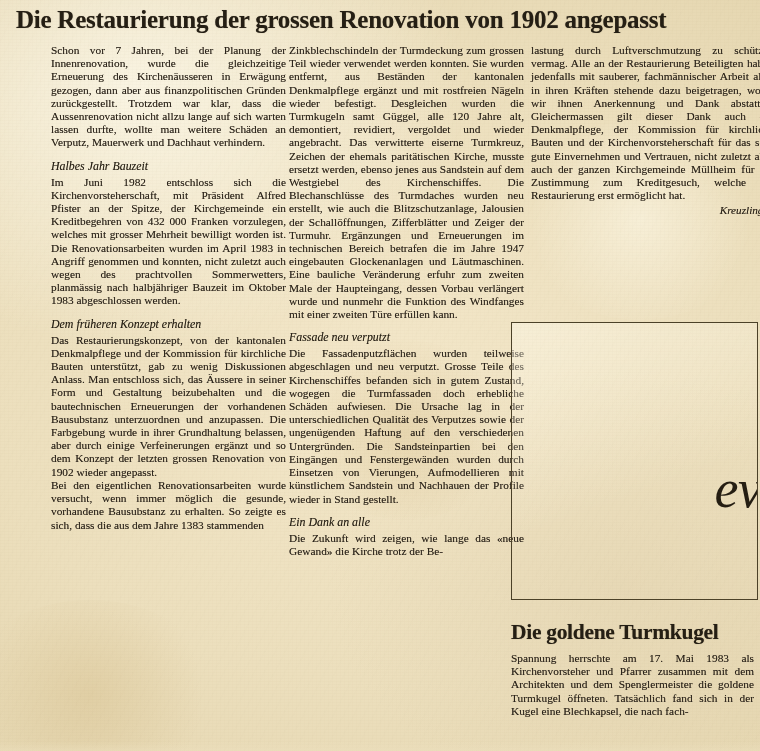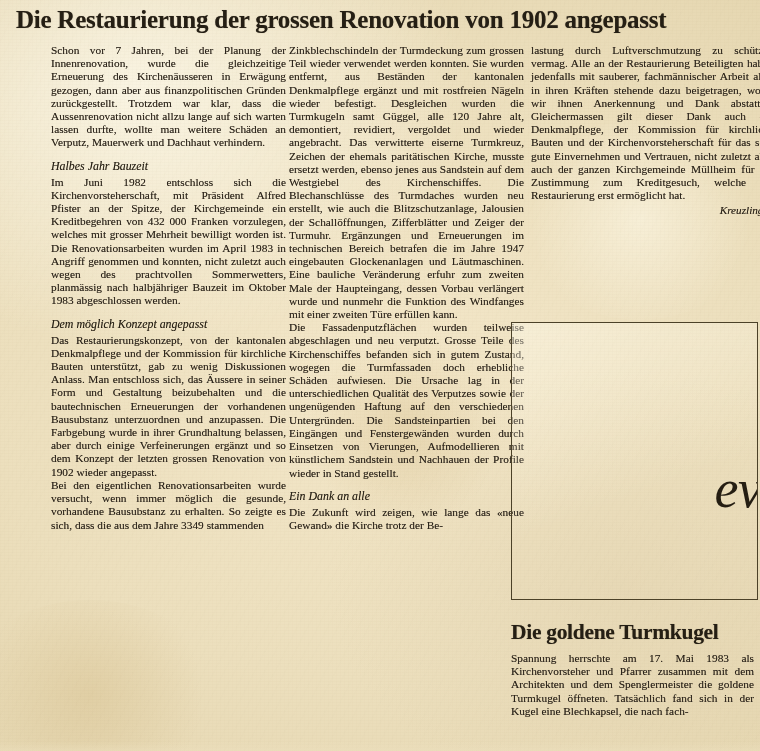--- a/index.html
+++ b/index.html
@@ -175,27 +175,28 @@
   <div id="stain-c"></div>
   <div id="stain-a"></div>
   <div id="stain-b"></div>
 
   <div id="headline">Die Restaurierung der grossen Renovation von 1902 angepasst</div>
 
   <div class="col" id="col1">
     <p class="body">Schon vor 7 Jahren, bei der Planung der Innenrenovation, wurde die gleichzeitige Erneuerung des Kirchenäusseren in Erwägung gezogen, dann aber aus finanzpolitischen Gründen zurückgestellt. Trotzdem war klar, dass die Aussenrenovation nicht allzu lange auf sich warten lassen durfte, wollte man weitere Schäden an Verputz, Mauerwerk und Dachhaut verhindern.</p>
     <p class="subhead">Halbes Jahr Bauzeit</p>
     <p class="body">Im Juni 1982 entschloss sich die Kirchenvorsteherschaft, mit Präsident Alfred Pfister an der Spitze, der Kirchgemeinde ein Kreditbegehren von 432 000 Franken vorzulegen, welches mit grosser Mehrheit bewilligt worden ist. Die Renovationsarbeiten wurden im April 1983 in Angriff genommen und konnten, nicht zuletzt auch wegen des prachtvollen Sommerwetters, planmässig nach halbjähriger Bauzeit im Oktober 1983 abgeschlossen werden.</p>
-    <p class="subhead">Dem möglich Konzept angepasst</p>
+    <p class="subhead">Dem früheren Konzept erhalten</p>
     <p class="body">Das Restaurierungskonzept, von der kantonalen Denkmalpflege und der Kommission für kirchliche Bauten unterstützt, gab zu wenig Diskussionen Anlass. Man entschloss sich, das Äussere in seiner Form und Gestaltung beizubehalten und die bautechnischen Erneuerungen der vorhandenen Bausubstanz unterzuordnen und anzupassen. Die Farbgebung wurde in ihrer Grundhaltung belassen, aber durch einige Verfeinerungen ergänzt und so dem Konzept der letzten grossen Renovation von 1902 wieder angepasst.</p>
-    <p class="body">Bei den eigentlichen Renovationsarbeiten wurde versucht, wenn immer möglich die gesunde, vorhandene Bausubstanz zu erhalten. So zeigte es sich, dass die aus dem Jahre 3349 stammenden</p>
+    <p class="body">Bei den eigentlichen Renovationsarbeiten wurde versucht, wenn immer möglich die gesunde, vorhandene Bausubstanz zu erhalten. So zeigte es sich, dass die aus dem Jahre 1383 stammenden</p>
   </div>
 
   <div class="col" id="col2">
     <p class="body">Zinkblechschindeln der Turmdeckung zum grossen Teil wieder verwendet werden konnten. Sie wurden entfernt, aus Beständen der kantonalen Denkmalpflege ergänzt und mit rostfreien Nägeln wieder befestigt. Desgleichen wurden die Turmkugeln samt Güggel, alle 120 Jahre alt, demontiert, revidiert, vergoldet und wieder angebracht. Das verwitterte eiserne Turmkreuz, Zeichen der ehemals paritätischen Kirche, musste ersetzt werden, ebenso jenes aus Sandstein auf dem Westgiebel des Kirchenschiffes. Die Blechanschlüsse des Turmdaches wurden neu erstellt, wie auch die Blitzschutzanlage, Jalousien der Schallöffnungen, Zifferblätter und Zeiger der Turmuhr. Ergänzungen und Erneuerungen im technischen Bereich betrafen die im Jahre 1947 eingebauten Glockenanlagen und Läutmaschinen. Eine bauliche Veränderung erfuhr zum zweiten Male der Haupteingang, dessen Vorbau verlängert wurde und nunmehr die Funktion des Windfanges mit einer zweiten Türe erfüllen kann.</p>
+    <p class="subhead">Fassade neu verputzt</p>
     <p class="body">Die Fassadenputzflächen wurden teilweise abgeschlagen und neu verputzt. Grosse Teile des Kirchenschiffes befanden sich in gutem Zustand, wogegen die Turmfassaden doch erhebliche Schäden aufwiesen. Die Ursache lag in der unterschiedlichen Qualität des Verputzes sowie der ungenügenden Haftung auf den verschiedenen Untergründen. Die Sandsteinpartien bei den Eingängen und Fenstergewänden wurden durch Einsetzen von Vierungen, Aufmodellieren mit künstlichem Sandstein und Nachhauen der Profile wieder in Stand gestellt.</p>
     <p class="subhead">Ein Dank an alle</p>
     <p class="body">Die Zukunft wird zeigen, wie lange das «neue Gewand» die Kirche trotz der Be-</p>
   </div>
 
   <div class="col" id="col3">
     <p class="body">lastung durch Luftverschmutzung zu schützen vermag. Alle an der Restaurierung Beteiligten haben jedenfalls mit sauberer, fachmännischer Arbeit alles in ihren Kräften stehende dazu beigetragen, wofür wir ihnen Anerkennung und Dank abstatten. Gleichermassen gilt dieser Dank auch der Denkmalpflege, der Kommission für kirchliche Bauten und der Kirchenvorsteherschaft für das sehr gute Einvernehmen und Vertrauen, nicht zuletzt aber auch der ganzen Kirchgemeinde Müllheim für die Zustimmung zum Kreditgesuch, welche die Restaurierung erst ermöglicht hat.</p>
     <p class="signature">Kreuzlingen</p>
   </div>
 

